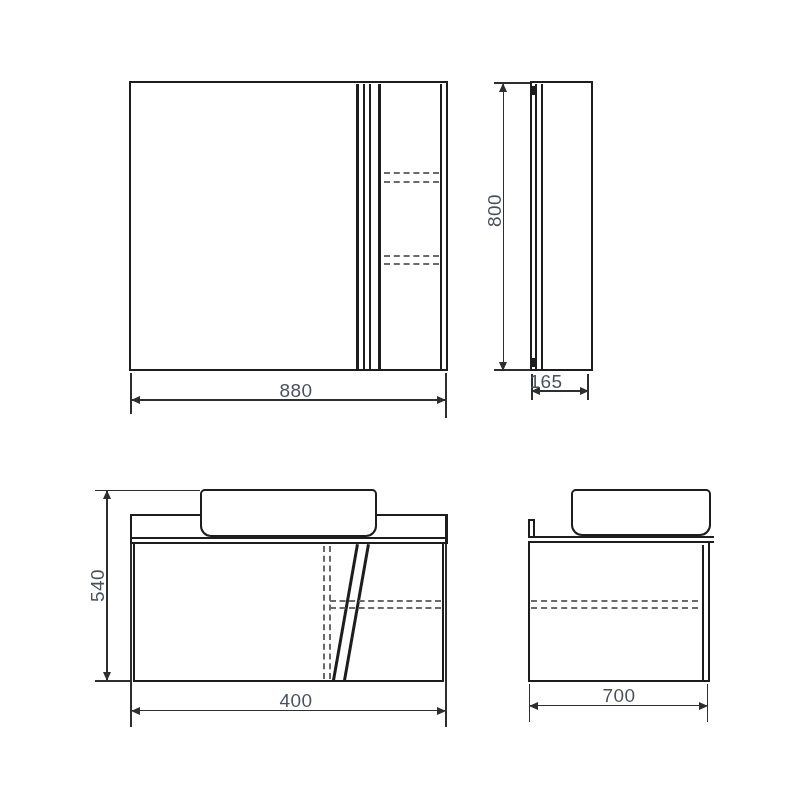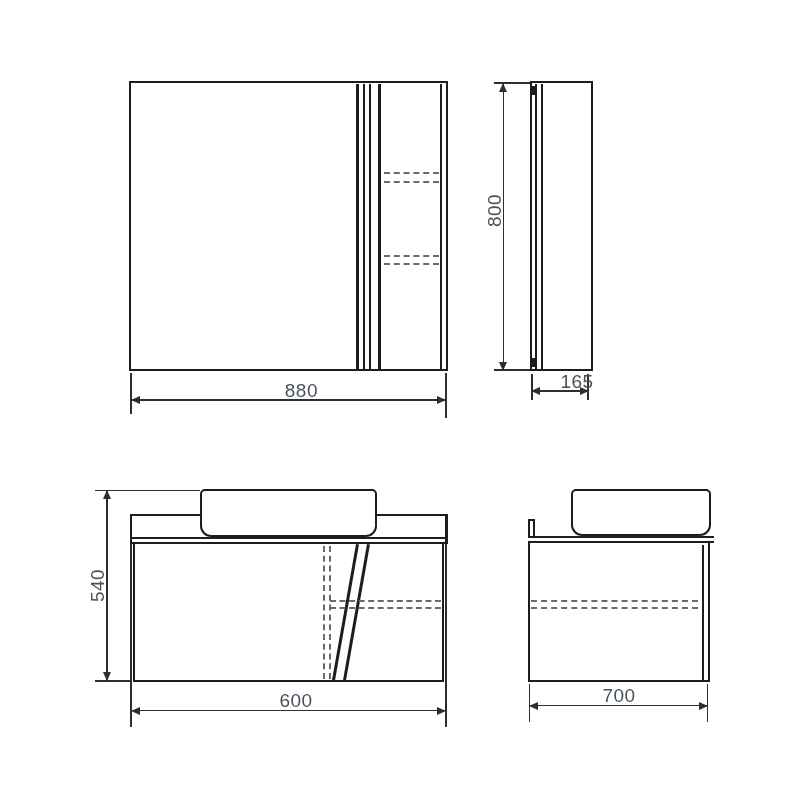--- a/index.html
+++ b/index.html
@@ -39,21 +39,21 @@
     <div class="dash-h" style="left:384px; top:171.5px; width:55px;"></div>
     <div class="dash-h" style="left:384px; top:181px;   width:55px;"></div>
     <div class="dash-h" style="left:384px; top:255px;   width:55px;"></div>
     <div class="dash-h" style="left:384px; top:263px;   width:55px;"></div>
 
     <div class="dim" style="left:130px;   top:373px; width:1.5px; height:41px;"></div>
     <div class="dim" style="left:445.3px; top:373px; width:1.5px; height:45px;"></div>
     <div class="dim" style="left:130.5px; top:399px; width:315.5px; height:1.5px;"></div>
     <div class="arr a-left" style="left:130.5px; top:396px;"></div>
     <div class="arr a-right" style="left:437px;   top:396px;"></div>
-    <div class="lbl" style="left:274px; top:382px;text-align:right;">880</div>
+    <div class="lbl" style="left:274px; top:382px;">880</div>
   </div>
 
   <div>
     <div class="box" style="left:529.5px; top:81px; width:63px; height:290px;"></div>
     <div class="ln" style="left:535px;   top:83.5px; width:2px; height:285px;"></div>
     <div class="ln" style="left:540.5px; top:83.5px; width:2px; height:285px;"></div>
     <div class="ln" style="left:531px; top:86px;    width:5.5px; height:9px;"></div>
     <div class="ln" style="left:531px; top:357.5px; width:5.5px; height:9px;"></div>
 
     <div class="dim" style="left:494px; top:82px;  width:35.5px; height:1.5px;"></div>
@@ -61,21 +61,21 @@
     <div class="dim" style="left:502.5px; top:82.5px; width:1.5px; height:288px;"></div>
     <div class="arr a-up" style="left:499px; top:82.5px;"></div>
     <div class="arr a-down" style="left:499px; top:361.5px;"></div>
     <div class="lbl rot" style="left:472px; top:202px;">800</div>
 
     <div class="dim" style="left:531px; top:374px; width:1.5px; height:26px;"></div>
     <div class="dim" style="left:587px; top:374px; width:1.5px; height:26px;"></div>
     <div class="dim" style="left:531px; top:390px; width:57.5px; height:1.5px;"></div>
     <div class="arr a-left" style="left:531px;   top:387px;"></div>
     <div class="arr a-right" style="left:579.5px; top:387px;"></div>
-    <div class="lbl" style="left:555px; top:373px;">165</div>
+    <div class="lbl" style="left:524px; top:373px;">165</div>
   </div>
 
   <div>
     <div class="ln" style="left:129.5px; top:514px; width:318px; height:2px;"></div>
     <div class="ln" style="left:129.5px; top:514px; width:2.5px; height:29px;"></div>
     <div class="ln" style="left:445px;   top:514px; width:2.5px; height:29px;"></div>
     <div class="band" style="left:129.5px; top:537px; width:318px; height:7px;"></div>
     <div class="box fillw" style="left:200px; top:489px; width:177px; height:47.5px; border-radius:5px 5px 11px 11px;"></div>
     <div class="box" style="left:132.5px; top:544px; width:311px; height:138px; border-top:none;"></div>
     <div class="dash-v" style="left:322.5px; top:546px; height:133px;"></div>
@@ -90,21 +90,21 @@
     <div class="dim" style="left:106px; top:490px; width:1.5px; height:191px;"></div>
     <div class="arr a-up" style="left:102.5px; top:490px;"></div>
     <div class="arr a-down" style="left:102.5px; top:672px;"></div>
     <div class="lbl rot" style="left:75px; top:577px;">540</div>
 
     <div class="dim" style="left:130px;   top:544px; width:1.5px; height:183px;"></div>
     <div class="dim" style="left:445.3px; top:544px; width:1.5px; height:183px;"></div>
     <div class="dim" style="left:130.5px; top:709.5px; width:315.5px; height:1.5px;"></div>
     <div class="arr a-left" style="left:130.5px; top:706.5px;"></div>
     <div class="arr a-right" style="left:437px;   top:706.5px;"></div>
-    <div class="lbl" style="left:274px; top:692px;">600</div>
+    <div class="lbl" style="left:274px; top:692px;">400</div>
   </div>
 
   <div>
     <div class="box" style="left:527.5px; top:519px; width:7px; height:18px; border-width:2px; border-bottom:none;"></div>
     <div class="band" style="left:527.5px; top:536px; width:186.5px; height:7px;"></div>
     <div class="box fillw" style="left:571px; top:489px; width:140px; height:46.5px; border-radius:5px 5px 11px 11px;"></div>
     <div class="box" style="left:528px; top:543px; width:181.5px; height:139px; border-top:none;"></div>
     <div class="ln" style="left:701.5px; top:545px; width:2px; height:135px;"></div>
     <div class="dash-h" style="left:531px; top:600px;   width:167px;"></div>
     <div class="dash-h" style="left:531px; top:606.5px; width:167px;"></div>

